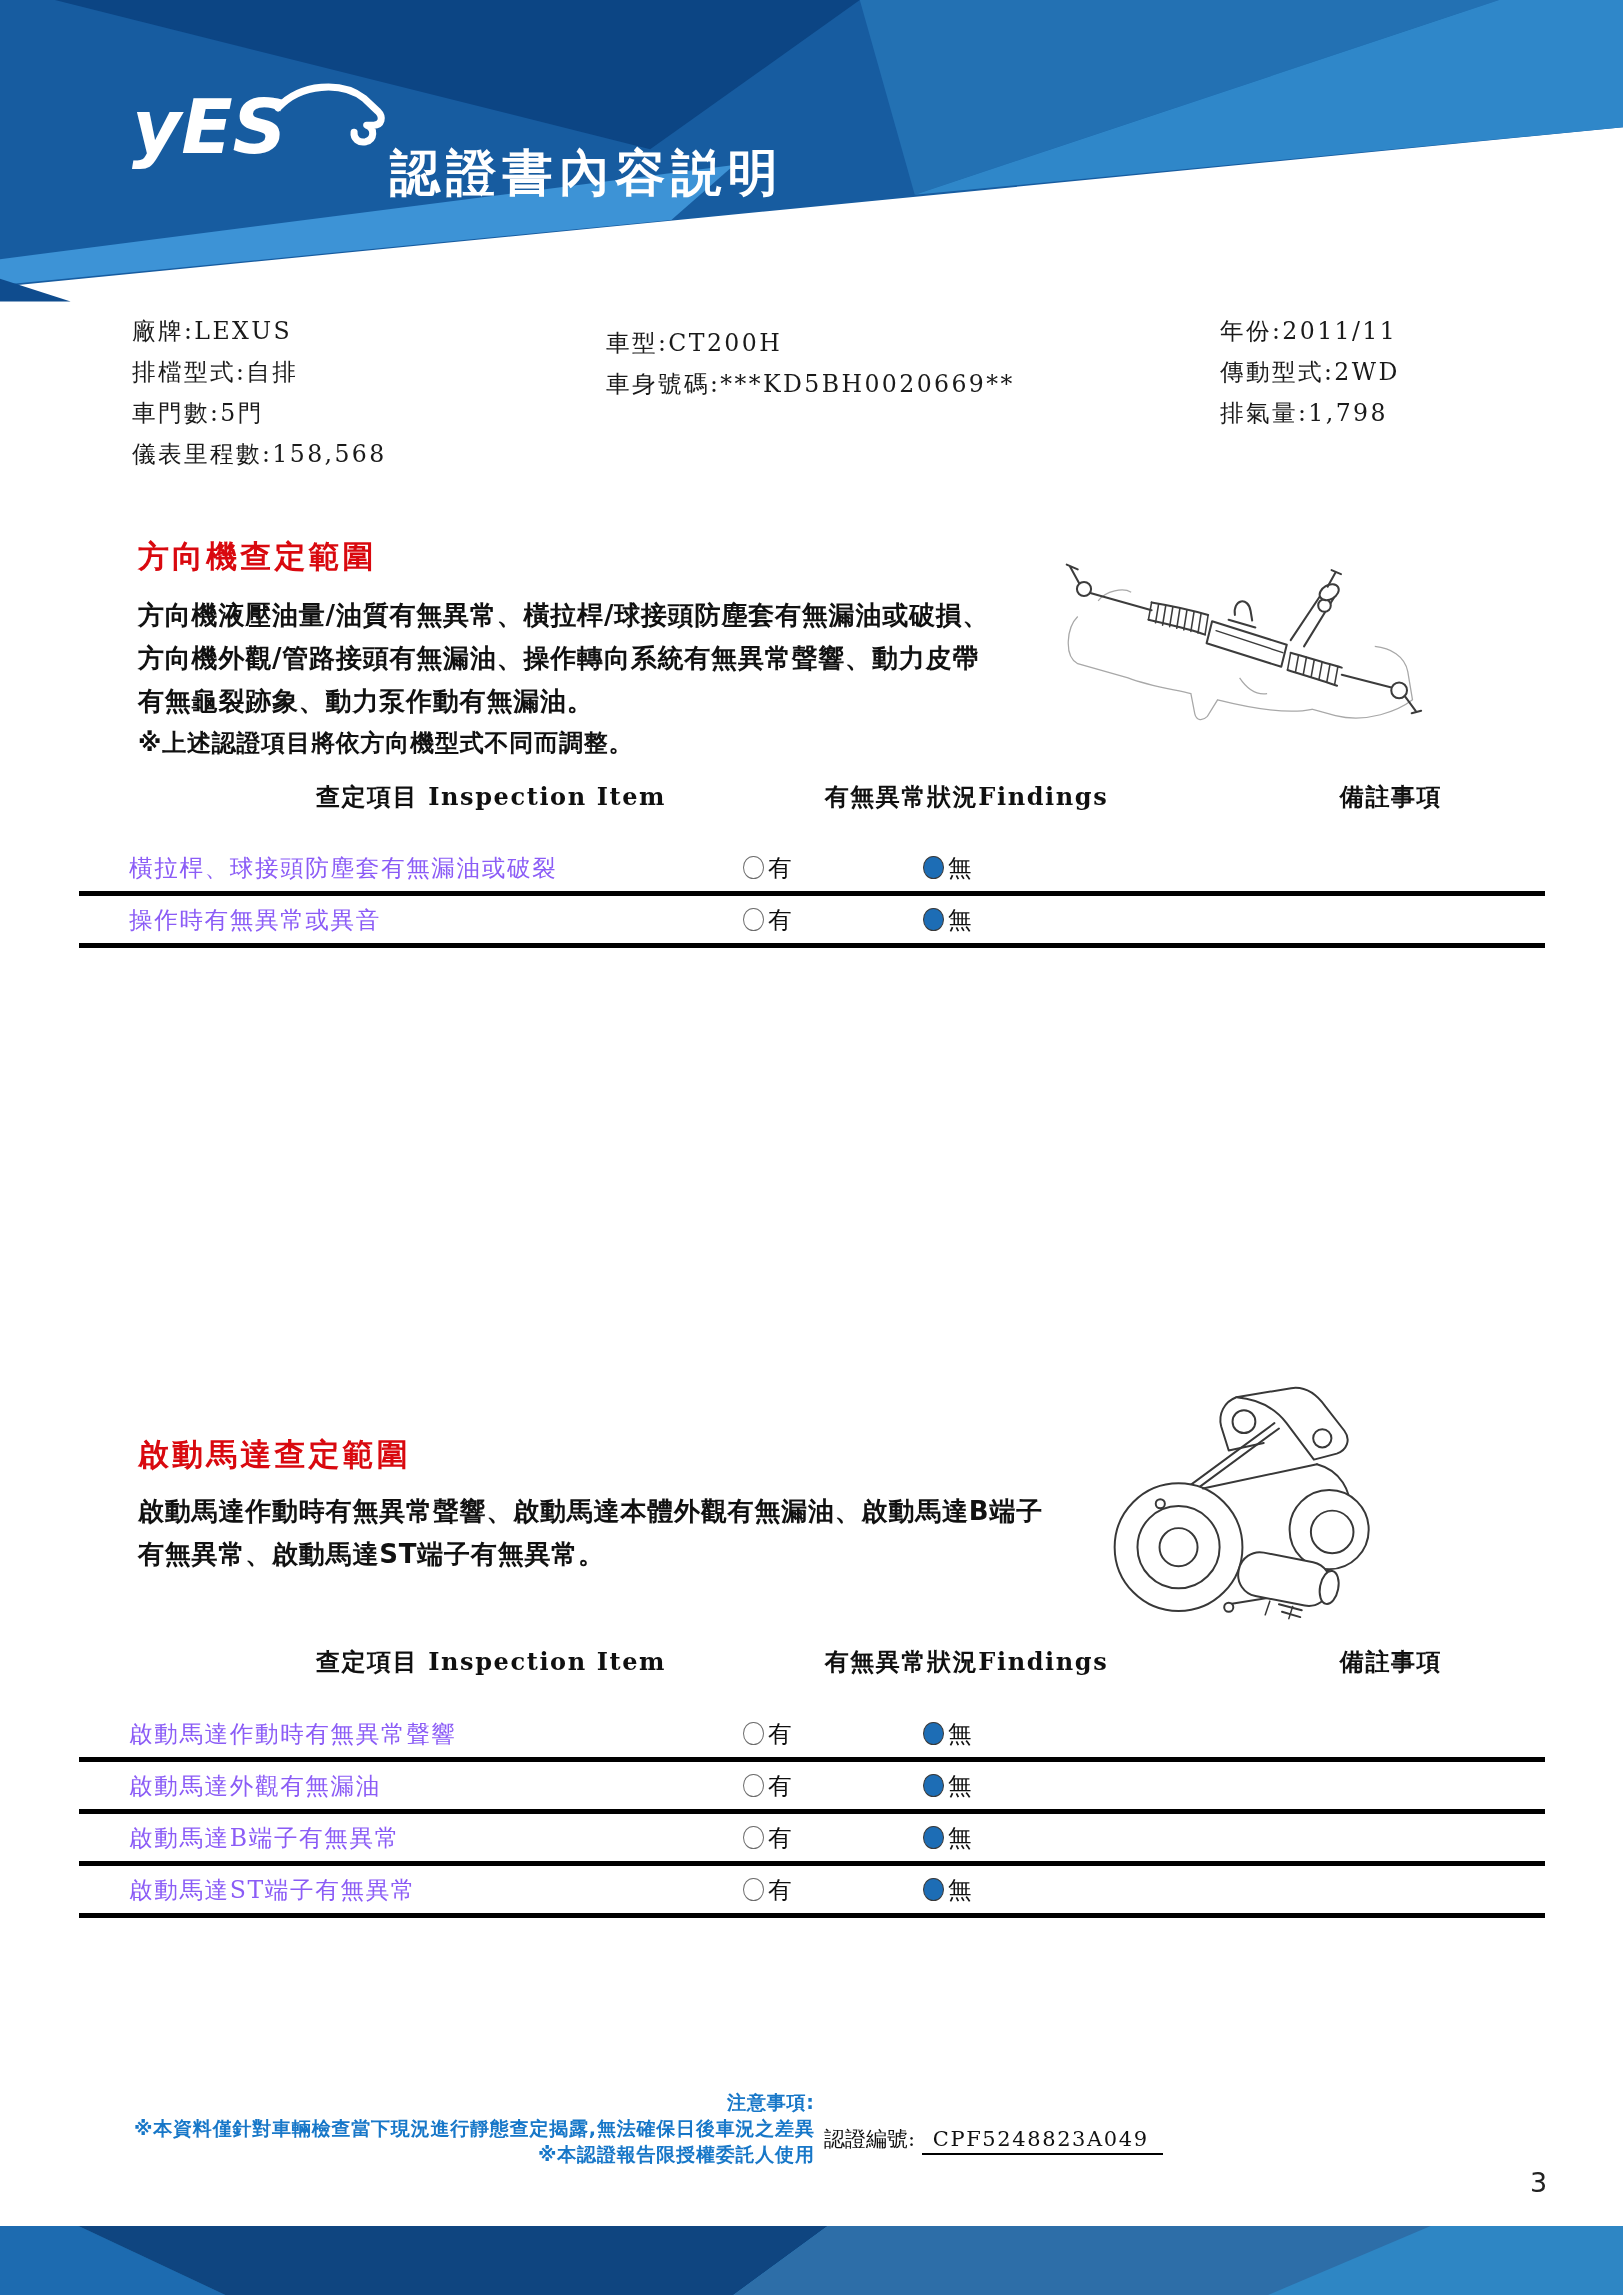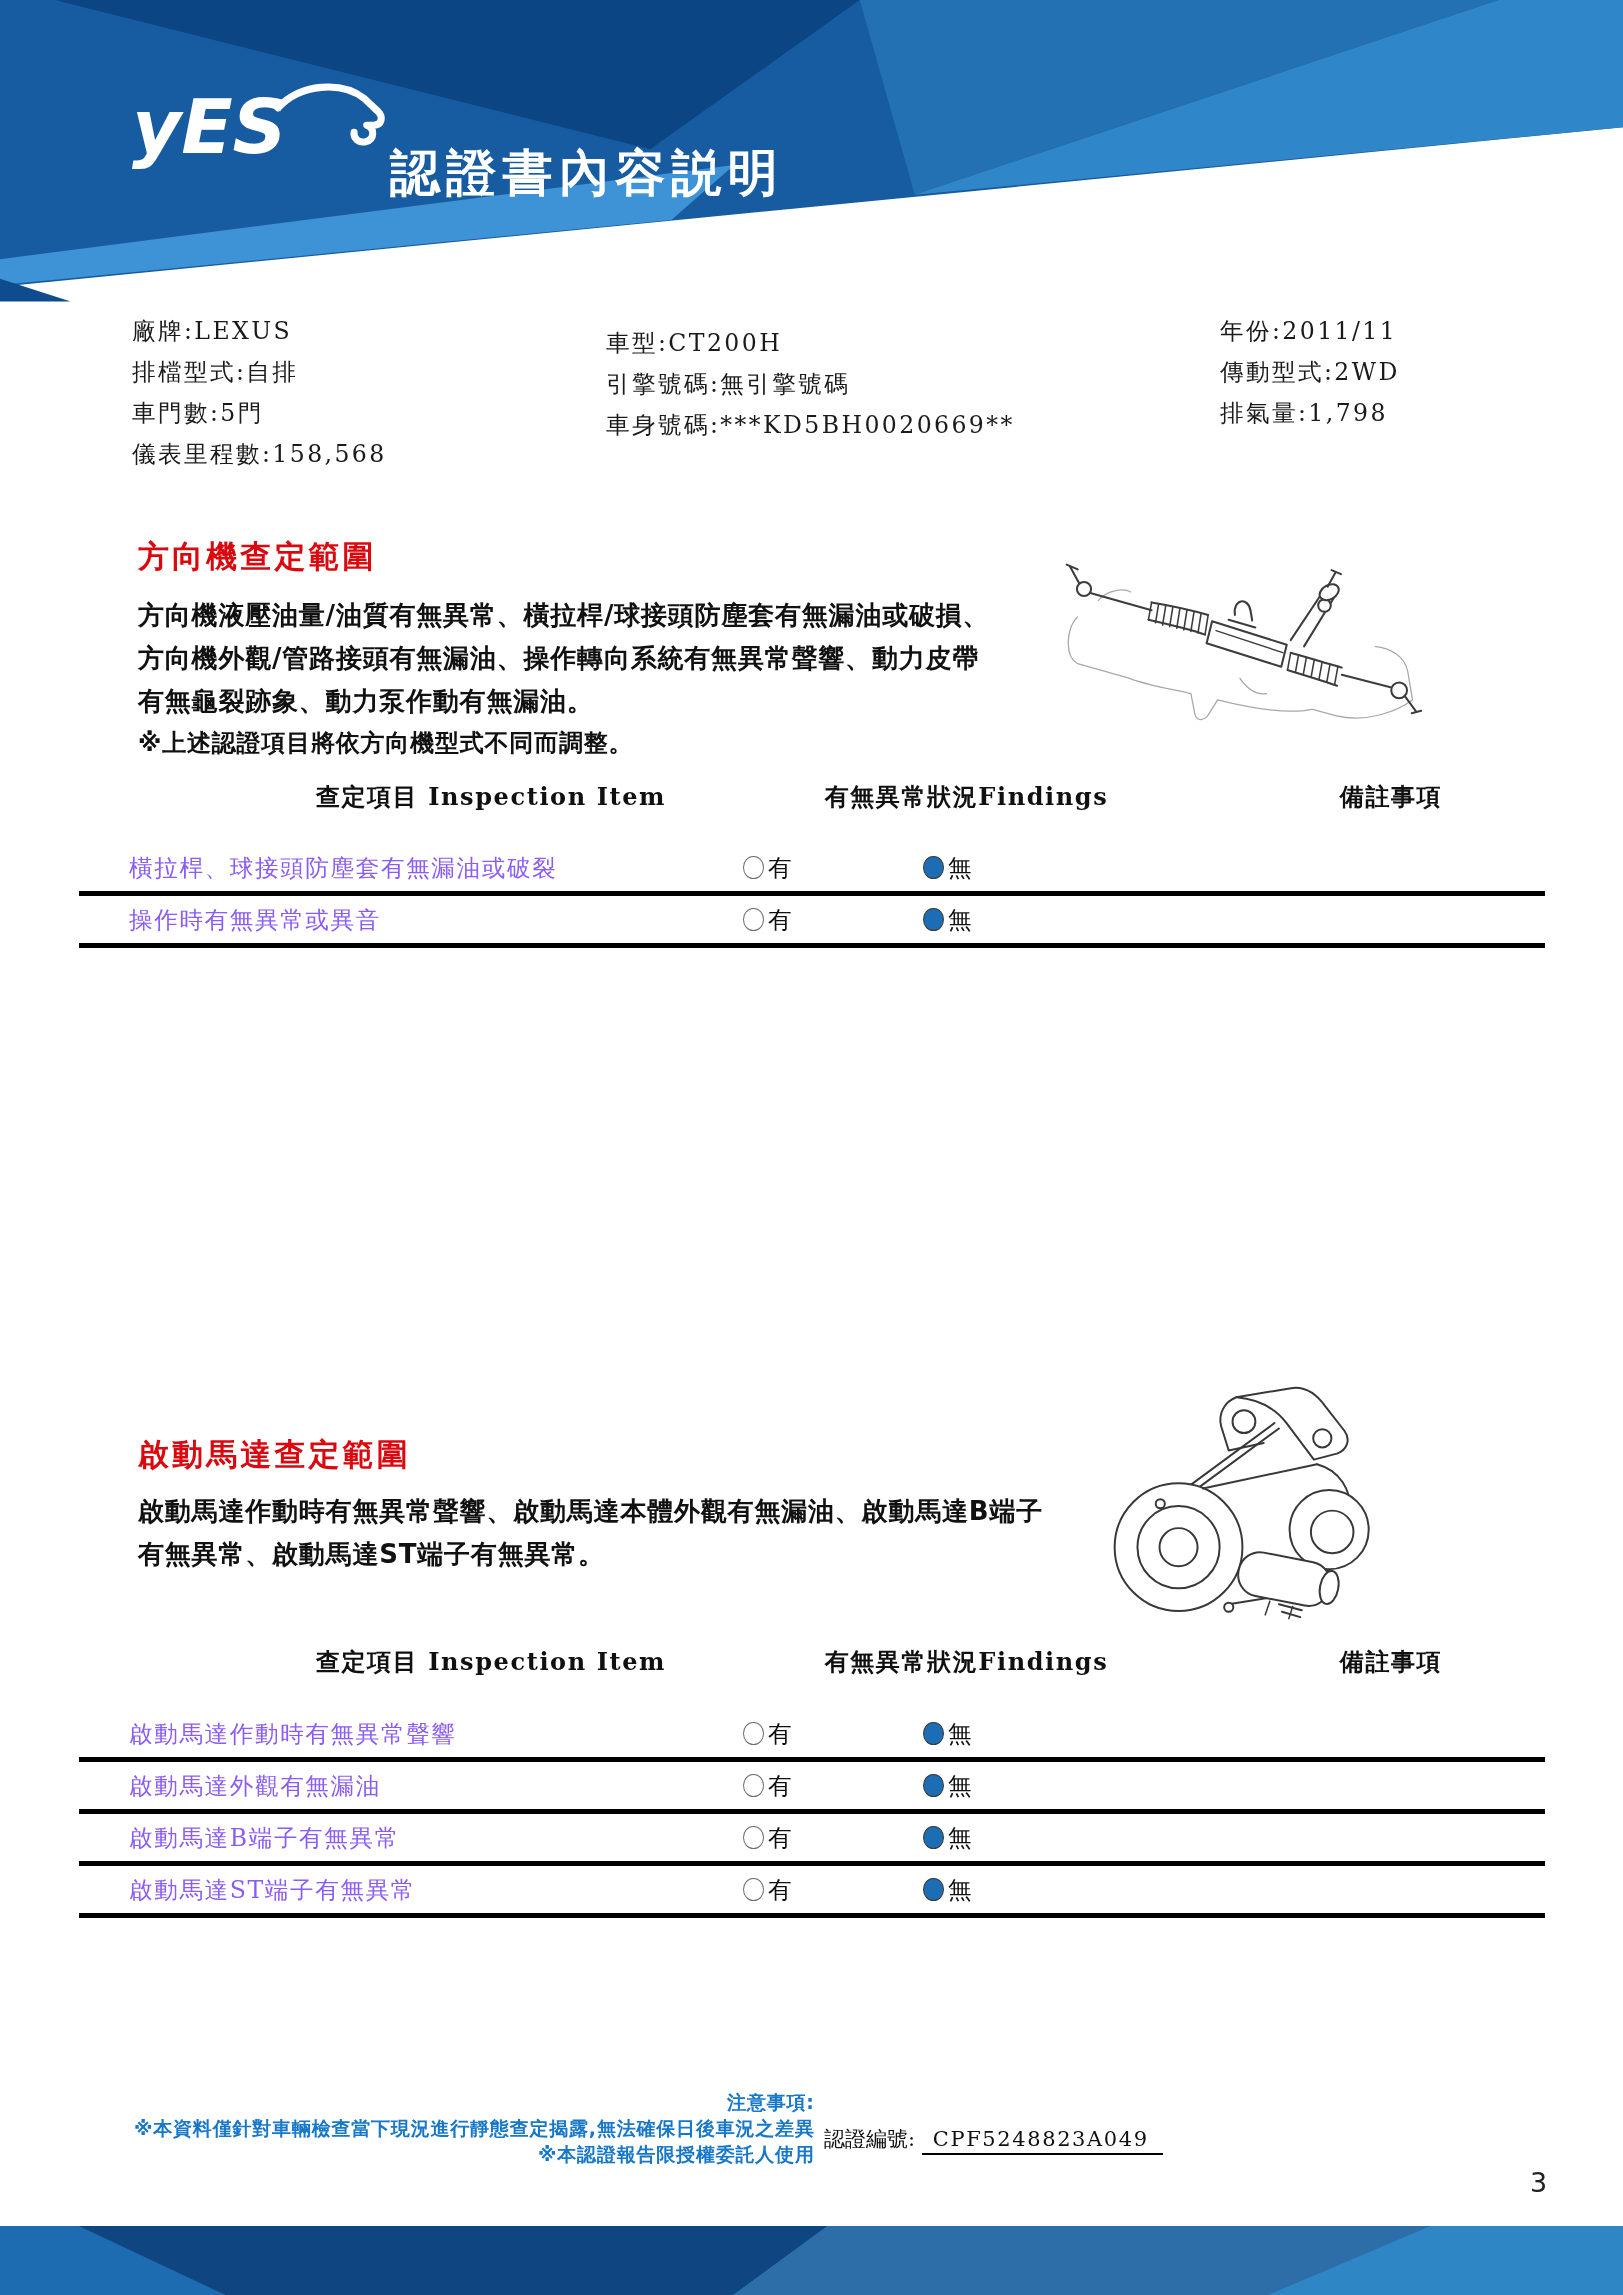--- a/index.html
+++ b/index.html
@@ -99,21 +99,20 @@
   </div>
 
   <div class="info-col col1">
     <div class="info-line"><span>廠牌</span><span>:</span><span>LEXUS</span></div>
     <div class="info-line"><span>排檔型式</span><span>:</span><span>自排</span></div>
     <div class="info-line"><span>車門數</span><span>:</span><span>5門</span></div>
     <div class="info-line"><span>儀表里程數</span><span>:</span><span>158,568</span></div>
   </div>
   <div class="info-col col2">
     <div class="info-line"><span>車型</span><span>:</span><span>CT200H</span></div>
-    <div class="info-line"><span>引擎號碼</span><span>:</span><span>無引擎號碼</span></div>
     <div class="info-line"><span>車身號碼</span><span>:</span><span>***KD5BH0020669**</span></div>
   </div>
   <div class="info-col col3">
     <div class="info-line"><span>年份</span><span>:</span><span>2011/11</span></div>
     <div class="info-line"><span>傳動型式</span><span>:</span><span>2WD</span></div>
     <div class="info-line"><span>排氣量</span><span>:</span><span>1,798</span></div>
   </div>
 
   <div class="sec-title" style="top:536px;">方向機查定範圍</div>
   <div class="sec-para" style="top:594px;">

